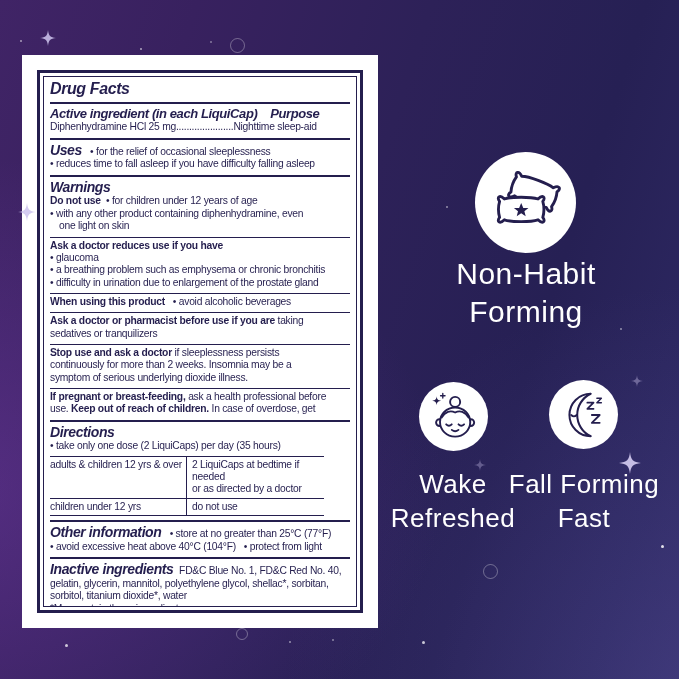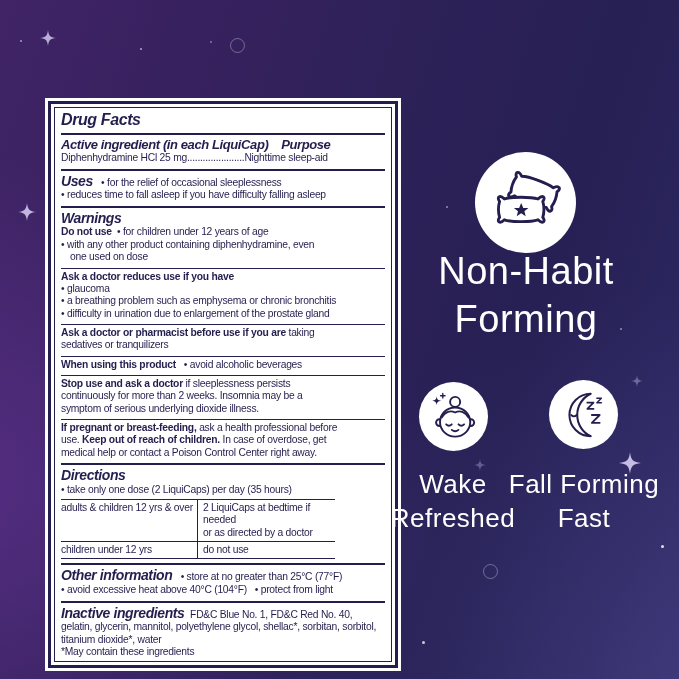--- a/index.html
+++ b/index.html
@@ -9,22 +9,22 @@
     background:
       radial-gradient(ellipse at -8% 72%, rgba(122,62,176,0.42), rgba(122,62,176,0) 48%),
       radial-gradient(ellipse at 103% 103%, rgba(95,88,165,0.30), rgba(95,88,165,0) 42%),
       linear-gradient(108deg, #402466 0%, #38215f 22%, #2d2158 48%, #262054 72%, #2c2760 90%, #322c68 100%);
   }
   
   .dot{position:absolute;background:#fff;border-radius:50%;z-index:1;}
   .ring{position:absolute;border:1.5px solid rgba(255,255,255,0.32);border-radius:50%;z-index:1;}
   .sparkle{position:absolute;z-index:3;}
   
-  .panel{position:absolute;left:45px;top:55px;width:356px;height:573px;background:#fff;
-         padding:3px;box-sizing:border-box;z-index:2;margin-top:43px;}
+  .panel{position:absolute;left:22px;top:55px;width:356px;height:573px;background:#fff;
+         padding:15px;box-sizing:border-box;z-index:2;}
   .panel-border{border:3px solid #241e4e;height:100%;box-sizing:border-box;padding:3px;}
   .panel-inner{border:1px solid #241e4e;height:100%;box-sizing:border-box;padding:1px 6px 2px 6px;overflow:hidden;}
   .sec{padding:2px 0 4px 0;color:#241e4e;}
   .rule-thick{border-top:2.5px solid #241e4e;}
   .rule-thin{border-top:1.2px solid #241e4e;}
   .line{font-size:10.3px;line-height:1.2;letter-spacing:-0.25px;color:#241e4e;}
   .indent{padding-left:9px;}
   .s-h1{font-style:italic;font-weight:bold;font-size:16px;line-height:1.1;letter-spacing:-0.4px;}
   .s-h{font-style:italic;font-weight:bold;font-size:14px;letter-spacing:-0.4px;padding-right:3px;}
   .s-h2{font-style:italic;font-weight:bold;font-size:13px;letter-spacing:-0.4px;}
@@ -34,21 +34,21 @@
           border-top:1.2px solid #241e4e;border-bottom:1.2px solid #241e4e;margin-top:3px;}
   .dcell{font-size:10.3px;line-height:1.2;letter-spacing:-0.25px;padding:2px 4px 2px 0;white-space:pre-line;}
   .dcol2{border-left:1.2px solid #241e4e;padding-left:5px;}
   .drow2{border-top:1.2px solid #241e4e;}
   
   .benefit-circle{position:absolute;background:#fff;border-radius:50%;z-index:2;
                   display:flex;align-items:center;justify-content:center;}
   .benefit-circle svg{display:block;}
   .benefit-label{position:absolute;color:#ffffff;text-align:center;z-index:2;
                  letter-spacing:0.5px;font-weight:400;}
-  .bl-0{left:406px;top:248px;width:240px;font-size:38px;line-height:1.26;}
+  .bl-0{left:406px;top:255px;width:240px;font-size:30px;line-height:1.26;}
   .bl-1{left:363px;top:468px;width:180px;font-size:26px;line-height:1.3;}
   .bl-2{left:494px;top:468px;width:180px;font-size:26px;line-height:1.3;}
 </style>
 </head>
 <body>
 
 <div id="canvas">
 
   <div class="dot" style="left:20px;top:40px;width:2px;height:2px;opacity:.55"></div>
   <div class="dot" style="left:140px;top:48px;width:2px;height:2px;opacity:.6"></div>
@@ -91,44 +91,43 @@
             <div class="line"><span class="s-r">Diphenhydramine HCl 25 mg......................Nighttime sleep-aid</span></div>
           </div>
           <div class="sec rule-thick">
             <div class="line"><span class="s-h">Uses</span><span class="s-r">&nbsp;&nbsp;• for the relief of occasional sleeplessness</span></div>
             <div class="line"><span class="s-r">• reduces time to fall asleep if you have difficulty falling asleep</span></div>
           </div>
           <div class="sec rule-thick">
             <div class="line"><span class="s-h">Warnings</span></div>
             <div class="line"><span class="s-b">Do not use</span><span class="s-r">&nbsp;&nbsp;• for children under 12 years of age</span></div>
             <div class="line"><span class="s-r">• with any other product containing diphenhydramine, even</span></div>
-            <div class="line indent"><span class="s-r">one used on dose</span></div>
+            <div class="line indent"><span class="s-r">one light on skin</span></div>
           </div>
           <div class="sec rule-thin">
             <div class="line"><span class="s-b">Ask a doctor reduces use if you have</span></div>
             <div class="line"><span class="s-r">• glaucoma</span></div>
             <div class="line"><span class="s-r">• a breathing problem such as emphysema or chronic bronchitis</span></div>
             <div class="line"><span class="s-r">• difficulty in urination due to enlargement of the prostate gland</span></div>
           </div>
           <div class="sec rule-thin">
+            <div class="line"><span class="s-b">When using this product</span><span class="s-r">&nbsp;&nbsp;&nbsp;• avoid alcoholic beverages</span></div>
+          </div>
+          <div class="sec rule-thin">
             <div class="line"><span class="s-b">Ask a doctor or pharmacist before use if you are</span><span class="s-r"> taking</span></div>
             <div class="line"><span class="s-r">sedatives or tranquilizers</span></div>
-          </div>
-          <div class="sec rule-thin">
-            <div class="line"><span class="s-b">When using this product</span><span class="s-r">&nbsp;&nbsp;&nbsp;• avoid alcoholic beverages</span></div>
           </div>
           <div class="sec rule-thin">
             <div class="line"><span class="s-b">Stop use and ask a doctor</span><span class="s-r"> if sleeplessness persists</span></div>
             <div class="line"><span class="s-r">continuously for more than 2 weeks. Insomnia may be a</span></div>
             <div class="line"><span class="s-r">symptom of serious underlying dioxide illness.</span></div>
           </div>
           <div class="sec rule-thin">
             <div class="line"><span class="s-b">If pregnant or breast-feeding,</span><span class="s-r"> ask a health professional before</span></div>
             <div class="line"><span class="s-r">use. </span><span class="s-b">Keep out of reach of children.</span><span class="s-r"> In case of overdose, get</span></div>
-            <div class="line"><span class="s-r">medical help or contact a Poison Control Center right away.</span></div>
           </div>
           <div class="sec rule-thick">
             <div class="line"><span class="s-h">Directions</span></div>
             <div class="line"><span class="s-r">• take only one dose (2 LiquiCaps) per day (35 hours)</span></div>
             <div class="dtable">
               <div class="dcell">adults &amp; children 12 yrs &amp; over</div>
               <div class="dcell dcol2">2 LiquiCaps at bedtime if needed
 or as directed by a doctor</div>
               <div class="dcell drow2">children under 12 yrs</div>
               <div class="dcell dcol2 drow2">do not use</div>

